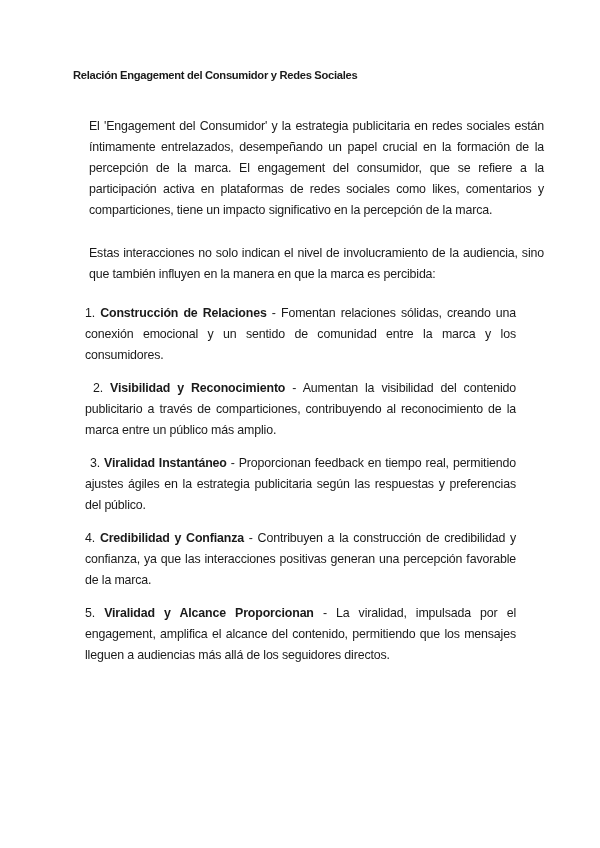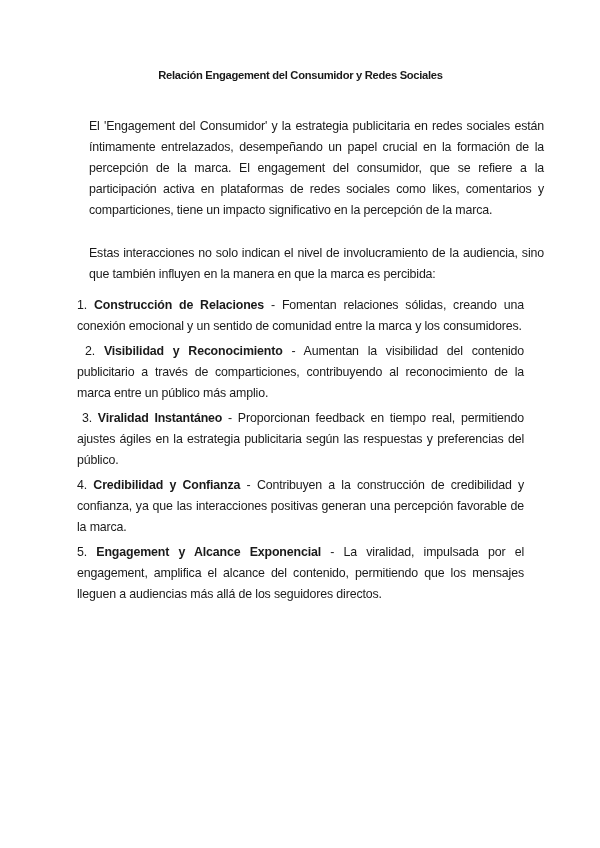--- a/index.html
+++ b/index.html
@@ -19,21 +19,20 @@
       position: absolute;
       left: 73px;
       top: 0;
       width: 455px;
     }
     .title {
       position: absolute;
       top: 69px;
       left: 0;
       width: 455px;
-      text-align: center;
       font-weight: bold;
       font-size: 11.2px;
       letter-spacing: -0.3px;
       margin: 0;
       white-space: nowrap;
     }
     .para {
       position: absolute;
       left: 0;
       width: 455px;
@@ -52,21 +51,21 @@
       width: 455px;
       margin: 0;
       padding: 0;
       list-style: none;
       font-size: 12.4px;
       line-height: 21px;
       letter-spacing: -0.15px;
     }
     .list li {
       text-align: justify;
-      margin: 4px;
+      margin: 12px;
     }
     .list li .num { }
     .list li .term { font-weight: bold; }
     .indent1 { padding-left: 0; }
     .indent2 { text-indent: 8px; }
     .indent3 { text-indent: 5px; }
   </style>
 </head>
 <body>
 
@@ -89,16 +88,16 @@
     <li class="indent3">
       <span class="num">3.</span>
       <span class="term">Viralidad Instantáneo</span><span> - </span><span>Proporcionan feedback en tiempo real, permitiendo ajustes ágiles en la estrategia publicitaria según las respuestas y preferencias del público.</span>
     </li>
     <li class="indent1">
       <span class="num">4.</span>
       <span class="term">Credibilidad y Confianza</span><span> - </span><span>Contribuyen a la construcción de credibilidad y confianza, ya que las interacciones positivas generan una percepción favorable de la marca.</span>
     </li>
     <li class="indent1">
       <span class="num">5.</span>
-      <span class="term">Engagement y Alcance Exponencial</span><span> - </span><span>La viralidad, impulsada por el engagement, amplifica el alcance del contenido, permitiendo que los mensajes lleguen a audiencias más allá de los seguidores directos.</span>
+      <span class="term">Viralidad y Alcance Proporcionan</span><span> - </span><span>La viralidad, impulsada por el engagement, amplifica el alcance del contenido, permitiendo que los mensajes lleguen a audiencias más allá de los seguidores directos.</span>
     </li>
   </ol>
 </div>
 
 </body></html>

